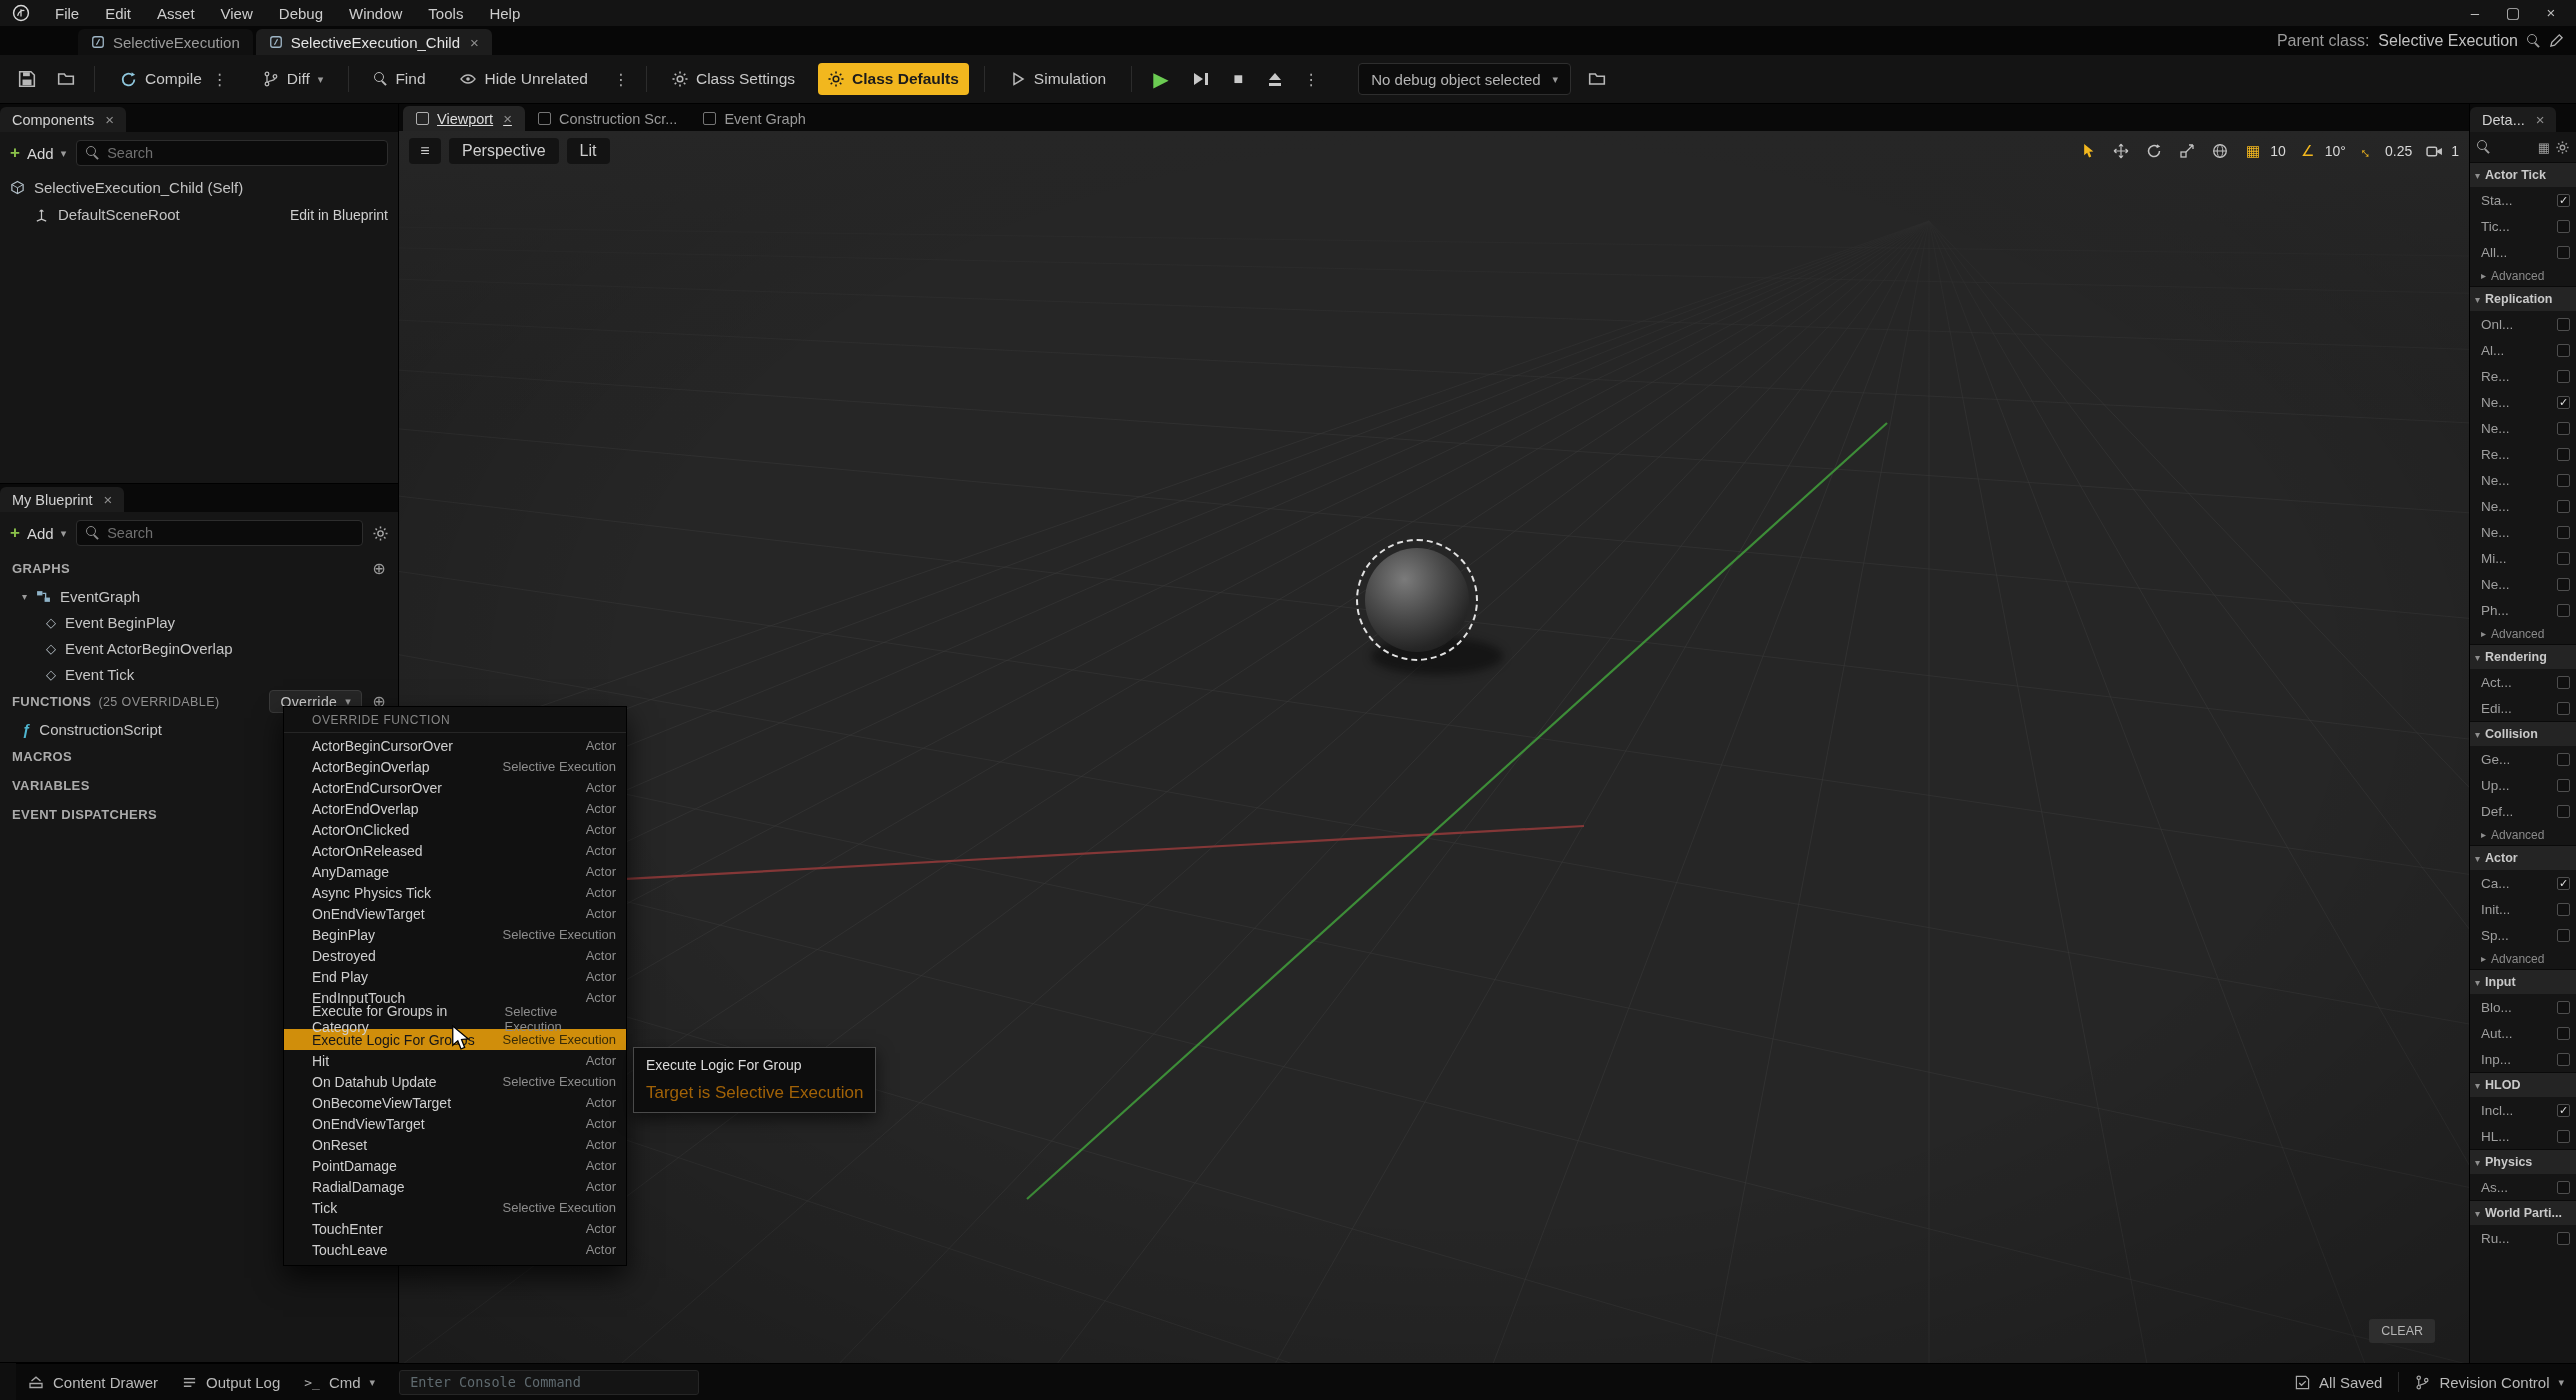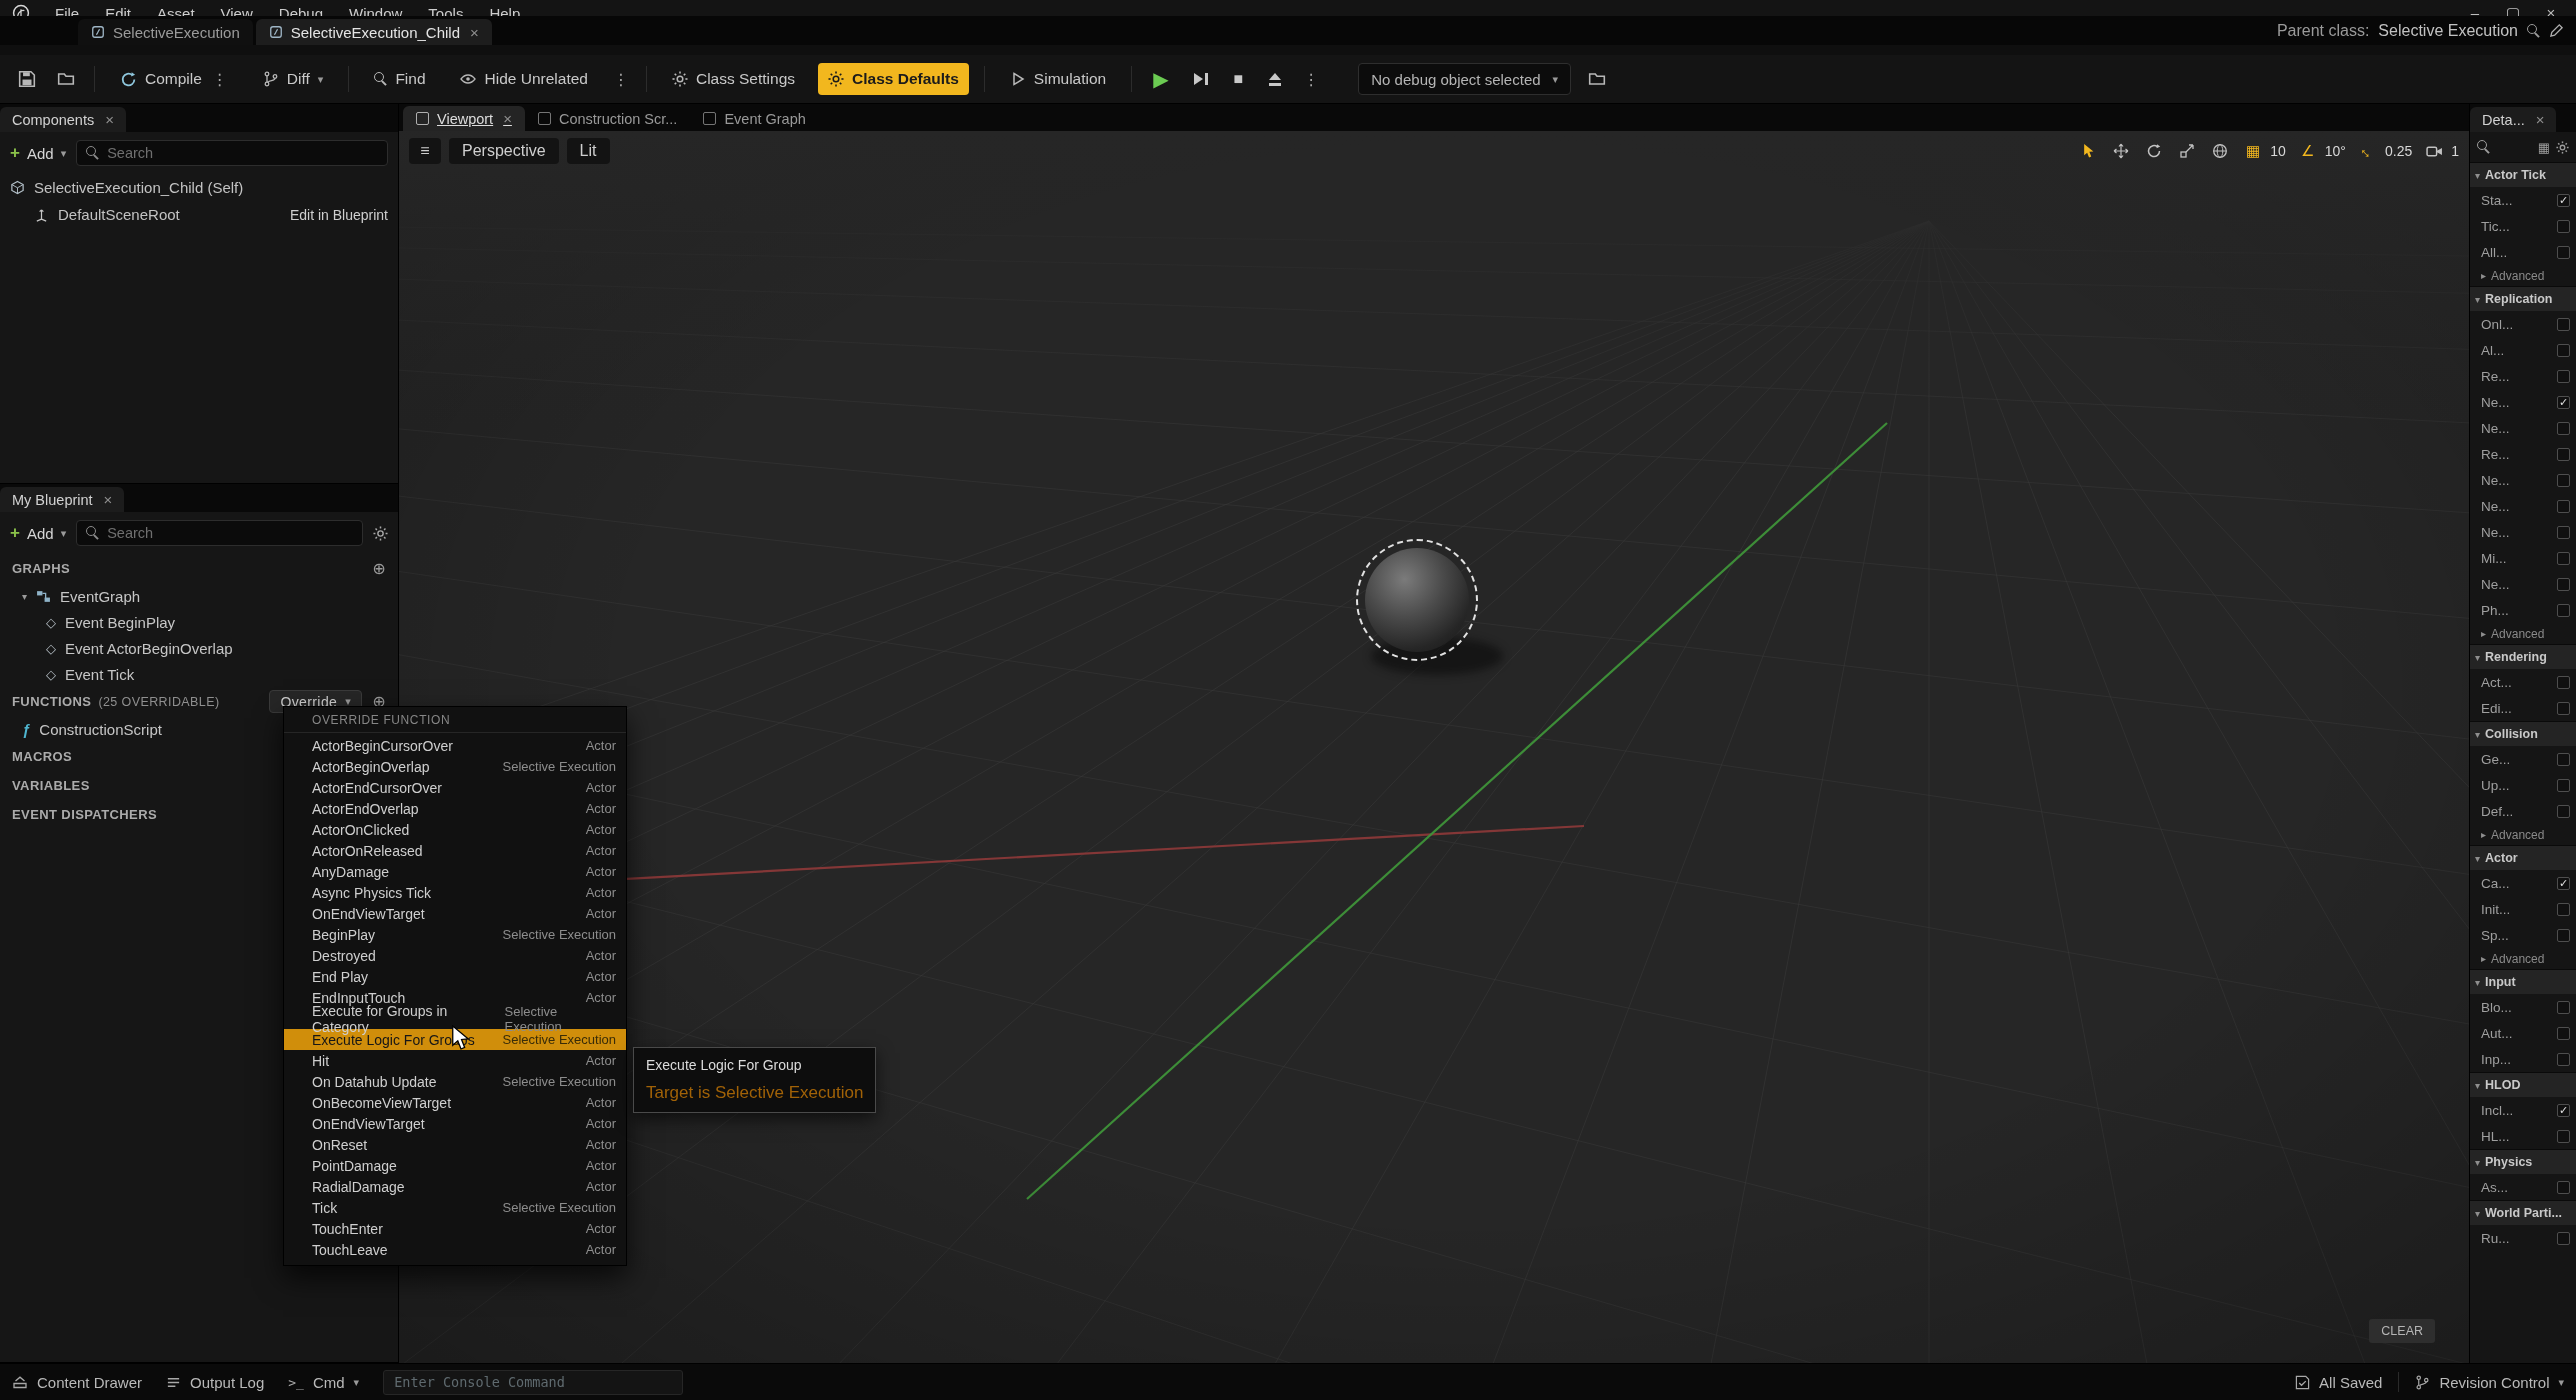--- a/index.html
+++ b/index.html
@@ -10,21 +10,21 @@
 
   
   .menubar { position:absolute; top:0; left:0; right:0; height:26px; background:#141414;
     display:flex; align-items:center; padding:0 8px; gap:2px; font-size:15px; color:#cdcdcd; }
   .logo { width:26px; height:20px; display:flex; align-items:center; justify-content:center; margin-right:6px; color:#d8d8d8; }
   .menu-item { padding:2px 13px; border-radius:3px; cursor:default; }
   .win-controls { margin-left:auto; display:flex; gap:4px; color:#bdbdbd; font-size:15px; }
   .win-btn { width:34px; text-align:center; }
 
   
-  .tabbar { position:absolute; top:16px; left:0; right:0; height:29px; background:#070707;
+  .tabbar { position:absolute; top:26px; left:0; right:0; height:29px; background:#070707;
     display:flex; align-items:flex-end; padding-left:78px; }
   .asset-tabs { display:flex; align-items:flex-end; height:100%; }
   .asset-tab { display:flex; align-items:center; gap:8px; height:26px; padding:0 13px; font-size:15px;
     color:#9b9b9b; background:#101010; border-radius:6px 6px 0 0; margin-right:3px; }
   .asset-tab.active { background:#1d1d1d; color:#e4e4e4; }
   .tab-close { display:none; color:#8f8f8f; font-size:15px; margin-left:2px; }
   .tab-close.show { display:inline; }
   .parentclass { position:absolute; right:12px; top:0; height:100%; display:flex; align-items:center; gap:9px;
     font-size:16px; color:#9a9a9a; }
   .pc-value { color:#c2c2c2; }
@@ -152,21 +152,21 @@
   .d-arrow { font-size:10px; color:#8e8e8e; flex:none; }
   .d-row { height:26px; display:flex; align-items:center; padding:0 6px 0 11px; font-size:13.5px; color:#9f9f9f; }
   .d-label { overflow:hidden; white-space:nowrap; }
   .d-check { width:13px; height:13px; border:1px solid #4e4e4e; background:#101010; border-radius:2px; margin-left:auto;
     display:flex; align-items:center; justify-content:center; font-size:11px; color:#e3e3e3; flex:none; }
   .d-check.checked::after { content:"✓"; }
   .d-footer { display:none; height:21px; align-items:center; gap:5px; padding:0 11px; font-size:12px; color:#8a8a8a; }
   .d-footer.show { display:flex; }
 
   
-  .statusbar { position:absolute; left:0; right:0; bottom:0; height:37px; background:#0a0a0a; border-top:1px solid #000;
+  .statusbar { position:absolute; left:16px; right:0; bottom:0; height:37px; background:#0a0a0a; border-top:1px solid #000;
     display:flex; align-items:center; padding:0 12px; gap:24px; font-size:15px; color:#b9b9b9; z-index:80; }
   .sb-item { display:flex; align-items:center; gap:9px; white-space:nowrap; }
   .sb-item svg { color:#a8a8a8; }
   .cmd-glyph { font-family:"DejaVu Sans Mono",monospace; font-size:13px; color:#a8a8a8; }
   .console-input input { width:300px; background:#141414; border:1px solid #262626; border-radius:3px; height:25px;
     color:#cfcfcf; padding:0 10px; font-size:13.5px; font-family:"DejaVu Sans Mono",monospace; outline:none; }
   .console-input input::placeholder { color:#5f6a6f; }
   .sb-right { margin-left:auto; display:flex; align-items:center; gap:16px; }
   .sb-sep { width:1px; height:20px; background:#2a2a2a; }
 </style>

